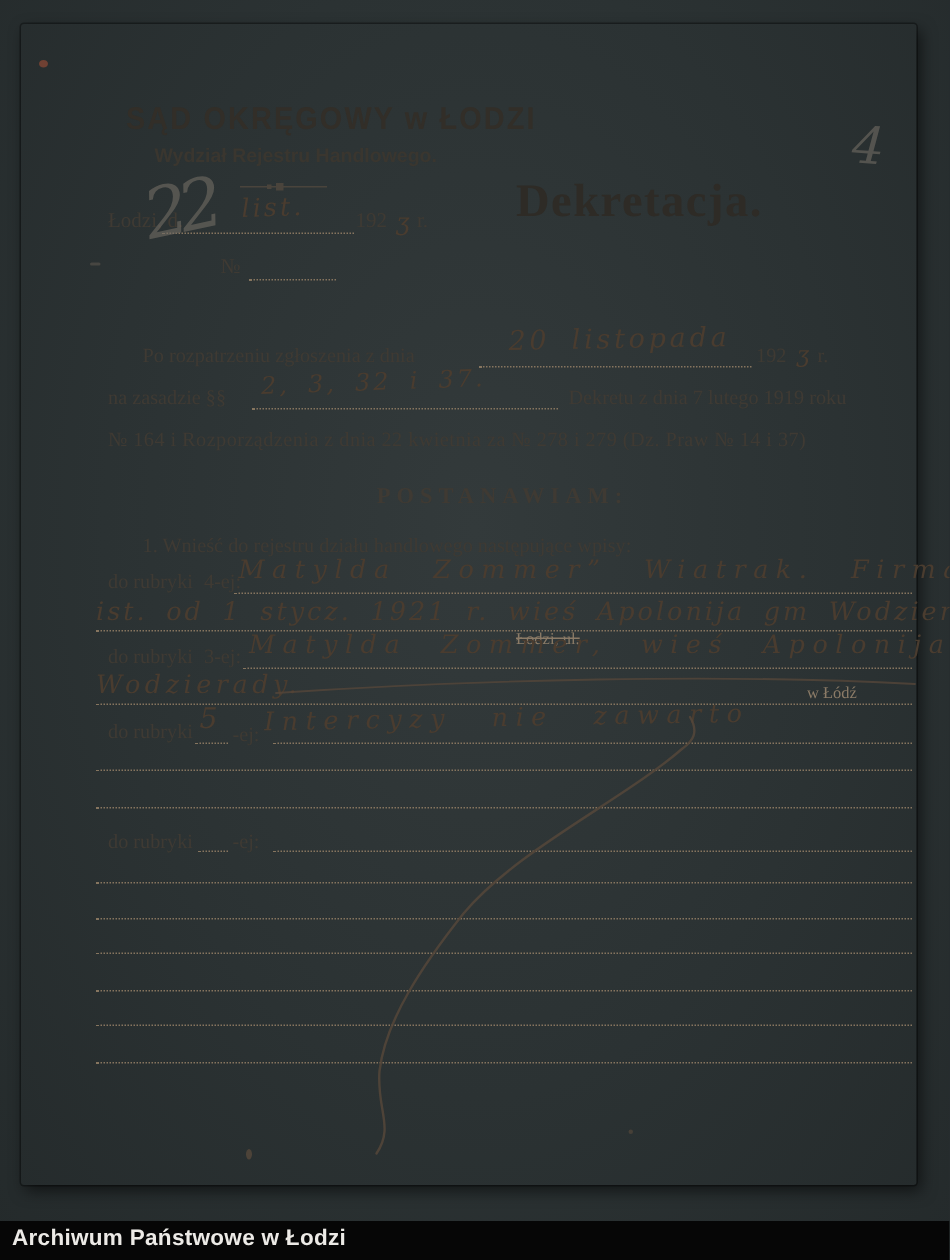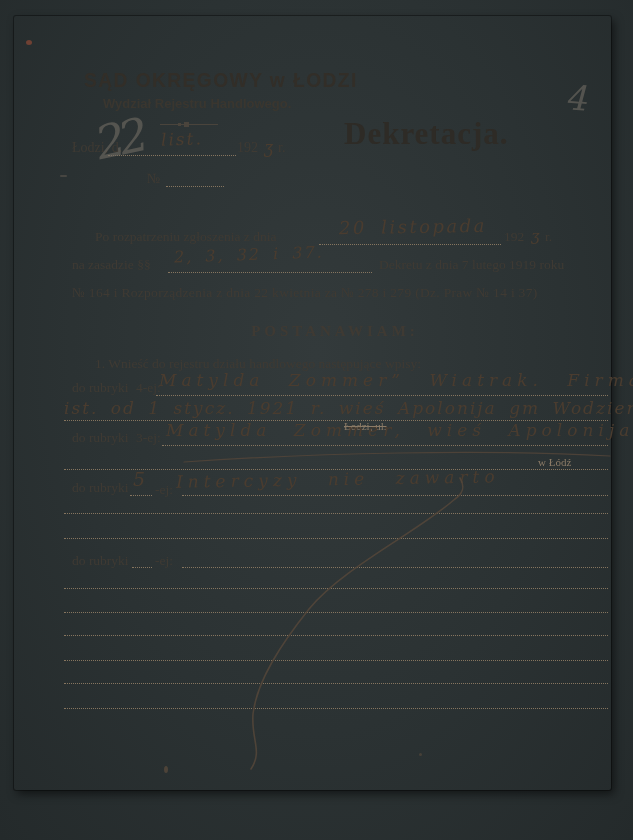--- a/index.html
+++ b/index.html
@@ -79,20 +79,21 @@
     <div class="dotline" style="left:142px;top:379px;width:452px;"></div>
     <div class="abs hand" style="left:145px;top:354px;font-size:17px;letter-spacing:5px;word-spacing:14px;">Matylda Zommer” Wiatrak. Firma</div>
     <div class="abs faded-print" style="left:330px;top:392px;font-size:11px;text-decoration:line-through;margin-top:12px;">Łodzi, ul.</div>
     <div class="abs hand" style="left:50px;top:382px;font-size:17px;letter-spacing:2px;word-spacing:5px;">ist. od 1 stycz. 1921 r. wieś Apolonija gm Wodzierady.</div>
     <div class="dotline" style="left:50px;top:404px;width:544px;"></div>
 
     <span class="abs print" style="left:58px;top:414px;">do rubryki</span>
     <span class="abs print" style="left:122px;top:414px;">3-ej:</span>
     <div class="dotline" style="left:148px;top:429px;width:446px;"></div>
     <div class="abs hand" style="left:152px;top:404px;font-size:17px;letter-spacing:5px;word-spacing:12px;">Matylda Zommer, wieś Apolonija gm</div>
+    <div class="abs hand" style="left:50px;top:431px;font-size:17px;letter-spacing:3px;">Wodzierady.</div>
     <div class="abs faded-print" style="left:524px;top:440px;font-size:11px;">w Łódź</div>
     <div class="dotline" style="left:50px;top:453px;width:544px;"></div>
 
     <span class="abs print" style="left:58px;top:464px;">do rubryki</span>
     <div class="dotline" style="left:116px;top:479px;width:22px;"></div>
     <span class="abs hand" style="left:119px;top:452px;font-size:19px;">5</span>
     <span class="abs print" style="left:141px;top:466px;">-ej:</span>
     <div class="dotline" style="left:168px;top:479px;width:426px;"></div>
     <div class="abs hand" style="left:162px;top:453px;font-size:17px;letter-spacing:5px;word-spacing:16px;transform:rotate(-1deg);">Intercyzy nie zawarto</div>
 
@@ -115,13 +116,16 @@
       <path d="M446,462 C452,472 448,478 441,483 C402,517 330,551 295,593 C268,627 243,664 239,698 C237,724 249,735 237,753" fill="none" stroke="#55463a" stroke-width="1.6" stroke-linecap="round" opacity="0.85"></path>
       <path d="M170,446 C300,437 470,433 596,440" fill="none" stroke="#55463a" stroke-width="1.2" stroke-linecap="round" opacity="0.8"></path>
     </svg>
 
     <div class="spot" style="left:12px;top:24px;width:6px;height:5px;background:#7d4434;opacity:0.85;"></div>
     <div class="spot" style="left:46px;top:159px;width:7px;height:2px;background:#5c554c;opacity:0.6;border-radius:1px;"></div>
     <div class="spot" style="left:150px;top:750px;width:4px;height:7px;background:#6b5440;opacity:0.55;"></div>
     <div class="spot" style="left:405px;top:737px;width:3px;height:3px;background:#6b5440;opacity:0.45;"></div>
   </div>
 
+  <div class="caption-bar">
+    <span>Archiwum Państwowe w Łodzi</span>
+  </div>
 </div>
 
 </body></html>

